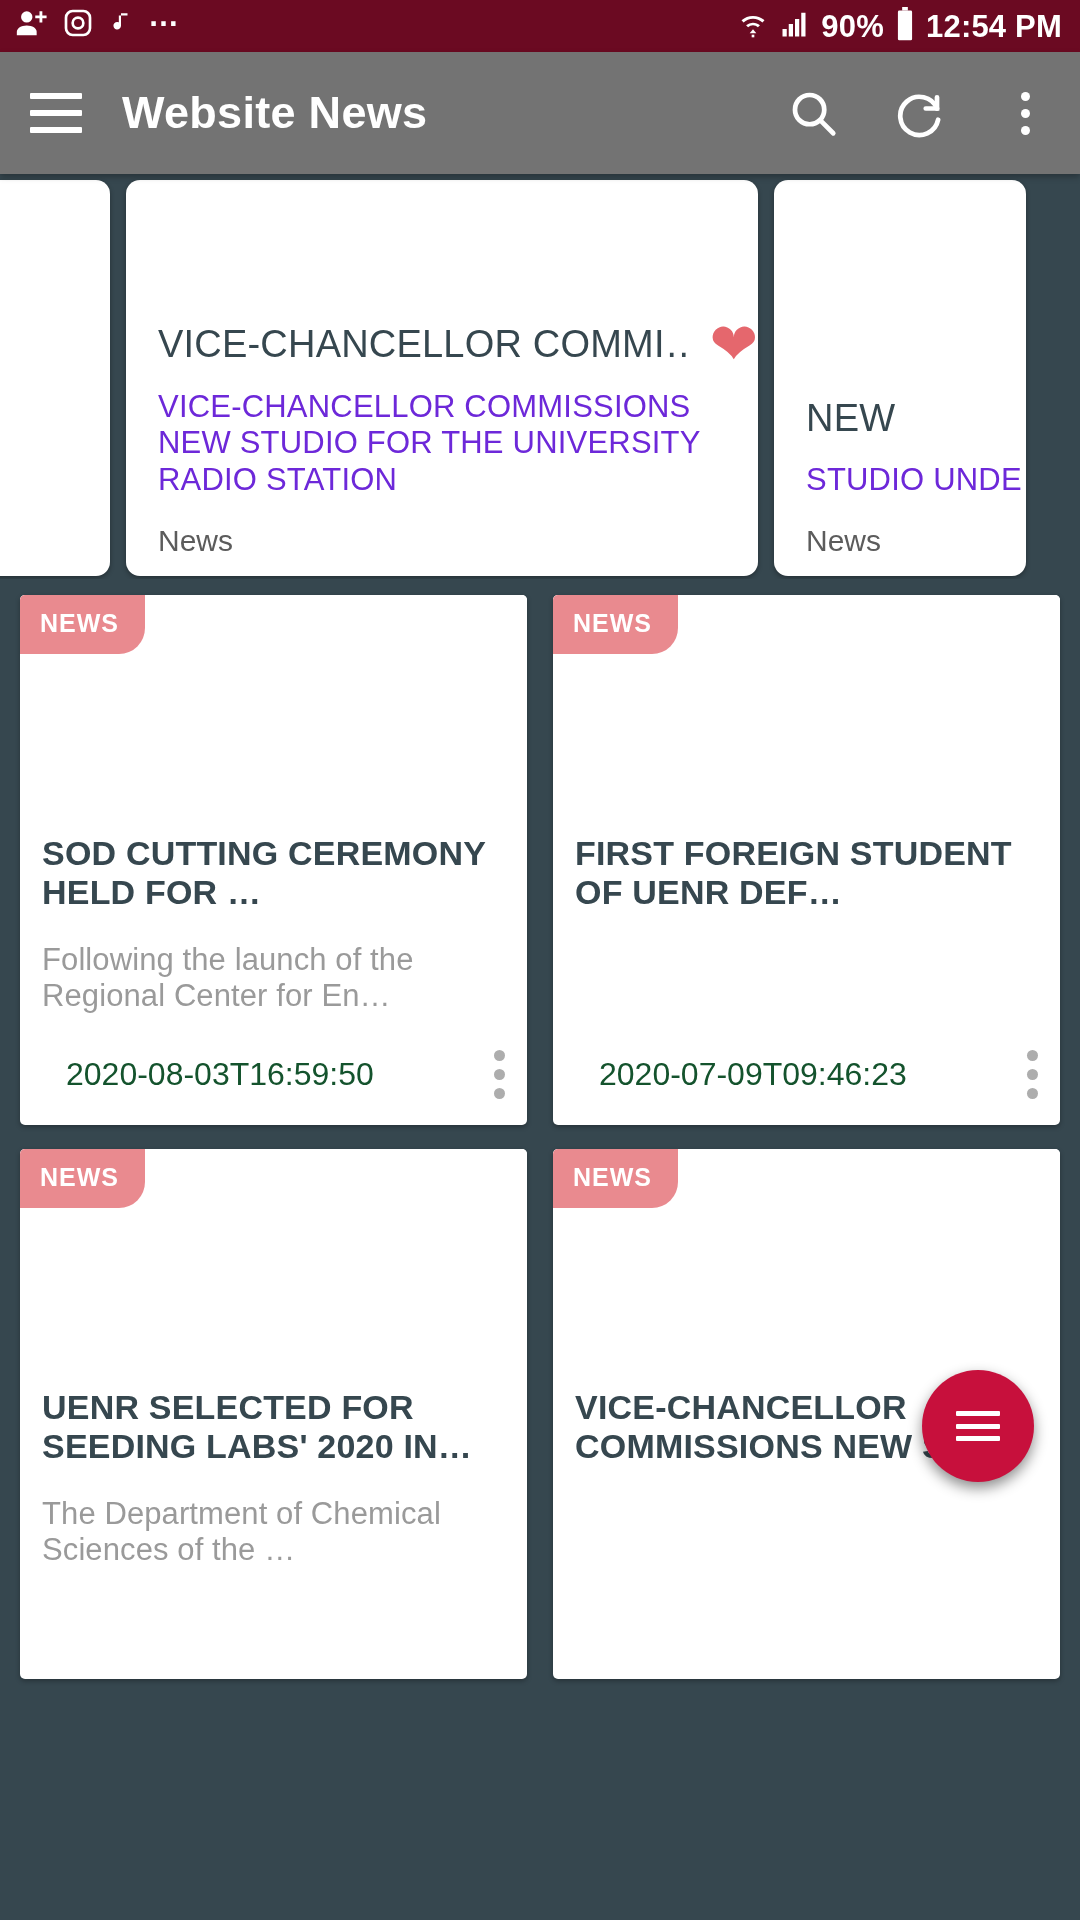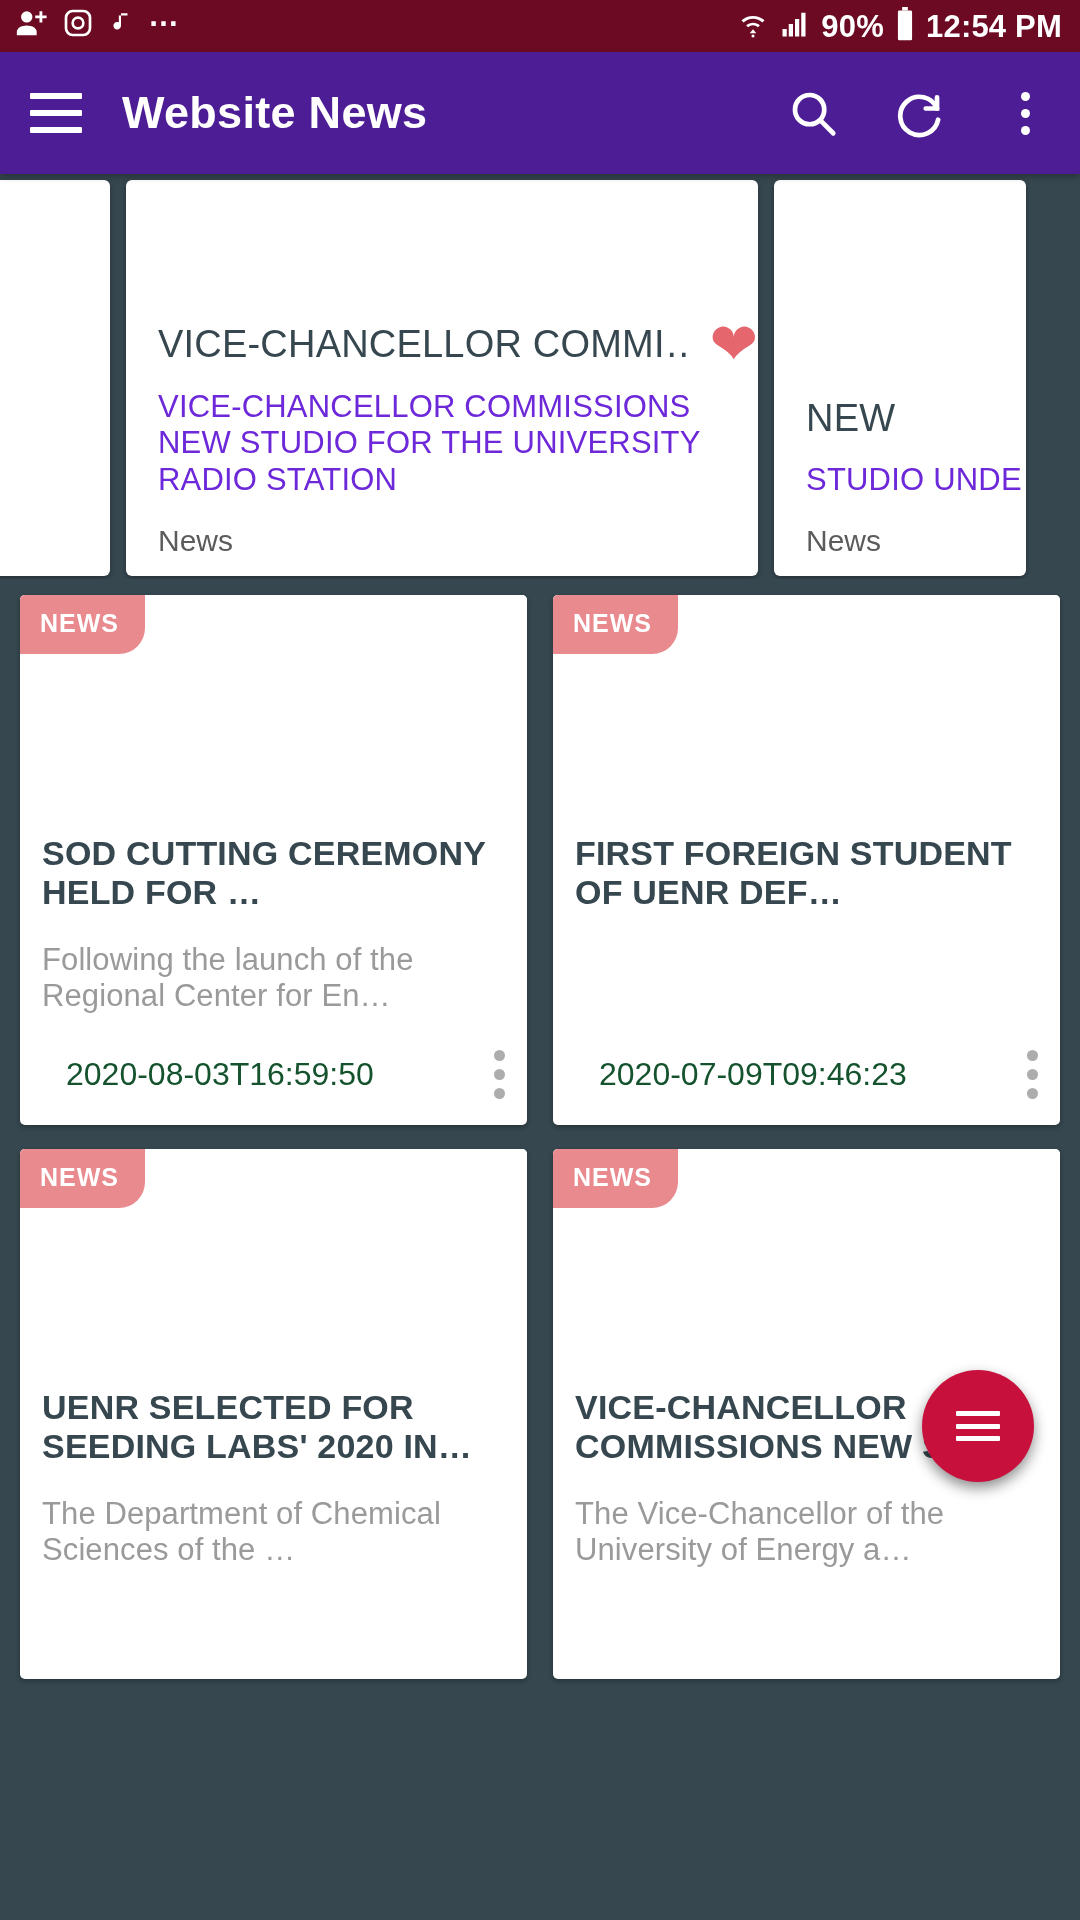--- a/index.html
+++ b/index.html
@@ -17,21 +17,21 @@
     display:flex; align-items:center; justify-content:space-between;
     padding:0 18px 0 14px;
   }
   .status-left{ display:flex; align-items:flex-start; gap:14px; }
   .status-right{ display:flex; align-items:center; gap:10px; }
   .sb-text{ font-size:31px; font-weight:700; letter-spacing:.2px; line-height:1; }
   .sb-ellipsis{ font-size:31px; font-weight:700; line-height:.6; }
 
   
   .app-bar{
-    height:122px; background:#4c1d95;
+    height:122px; background:#737373;
     display:flex; align-items:center; padding:0 26px 0 30px;
     box-shadow:0 3px 6px rgba(0,0,0,.28);
     position:relative; z-index:5;
   }
   .hamburger{ width:52px; height:40px; display:flex; flex-direction:column;
               justify-content:space-between; cursor:pointer; }
   .hamburger span{ display:block; height:6px; background:#fff; border-radius:1px; }
   .app-title{
     color:#fff; font-size:45px; font-weight:700; margin-left:40px;
     letter-spacing:.3px; white-space:nowrap;
@@ -44,21 +44,21 @@
 
   
   .carousel{
     height:405px; position:relative; overflow:hidden; background:#36474f;
   }
   .carousel-track{
     display:flex; align-items:flex-start; height:100%;
     padding-top:6px; margin-left:-142px;
   }
   .ccard{
-    background:#fff; border-radius:6px; flex:0 0 auto;
+    background:#fff; border-radius:14px; flex:0 0 auto;
     height:396px; margin-right:16px;
     box-shadow:0 2px 5px rgba(0,0,0,.32);
     position:relative; overflow:hidden;
   }
   .ccard.wide{ width:632px; }
   .ccard.side{ width:252px; }
   .ccard-body{ position:absolute; left:32px; right:0; bottom:18px; }
   .ccard-titlerow{ display:flex; align-items:center; }
   .ccard-title{
     font-size:38px; color:#36474f; font-weight:400; white-space:nowrap;
@@ -274,21 +274,20 @@
     <div class="gcard-desc">The Department of Chemical Sciences of the …</div>
     <div class="gcard-footer">
       <div class="gcard-date"></div>
     </div>
   </div>
 
   <div class="gcard">
     <div class="badge">NEWS</div>
     <div class="gcard-thumb"></div>
     <div class="gcard-title">VICE-CHANCELLOR COMMISSIONS NEW STU…</div>
-    <div class="gcard-desc">The Vice-Chancellor of the University of Energy a…</div>
     <div class="gcard-footer">
       <div class="gcard-date"></div>
     </div>
   </div>
 
 </div>
 
 <div class="fab">
   <div class="hamburger">
     <span></span>

